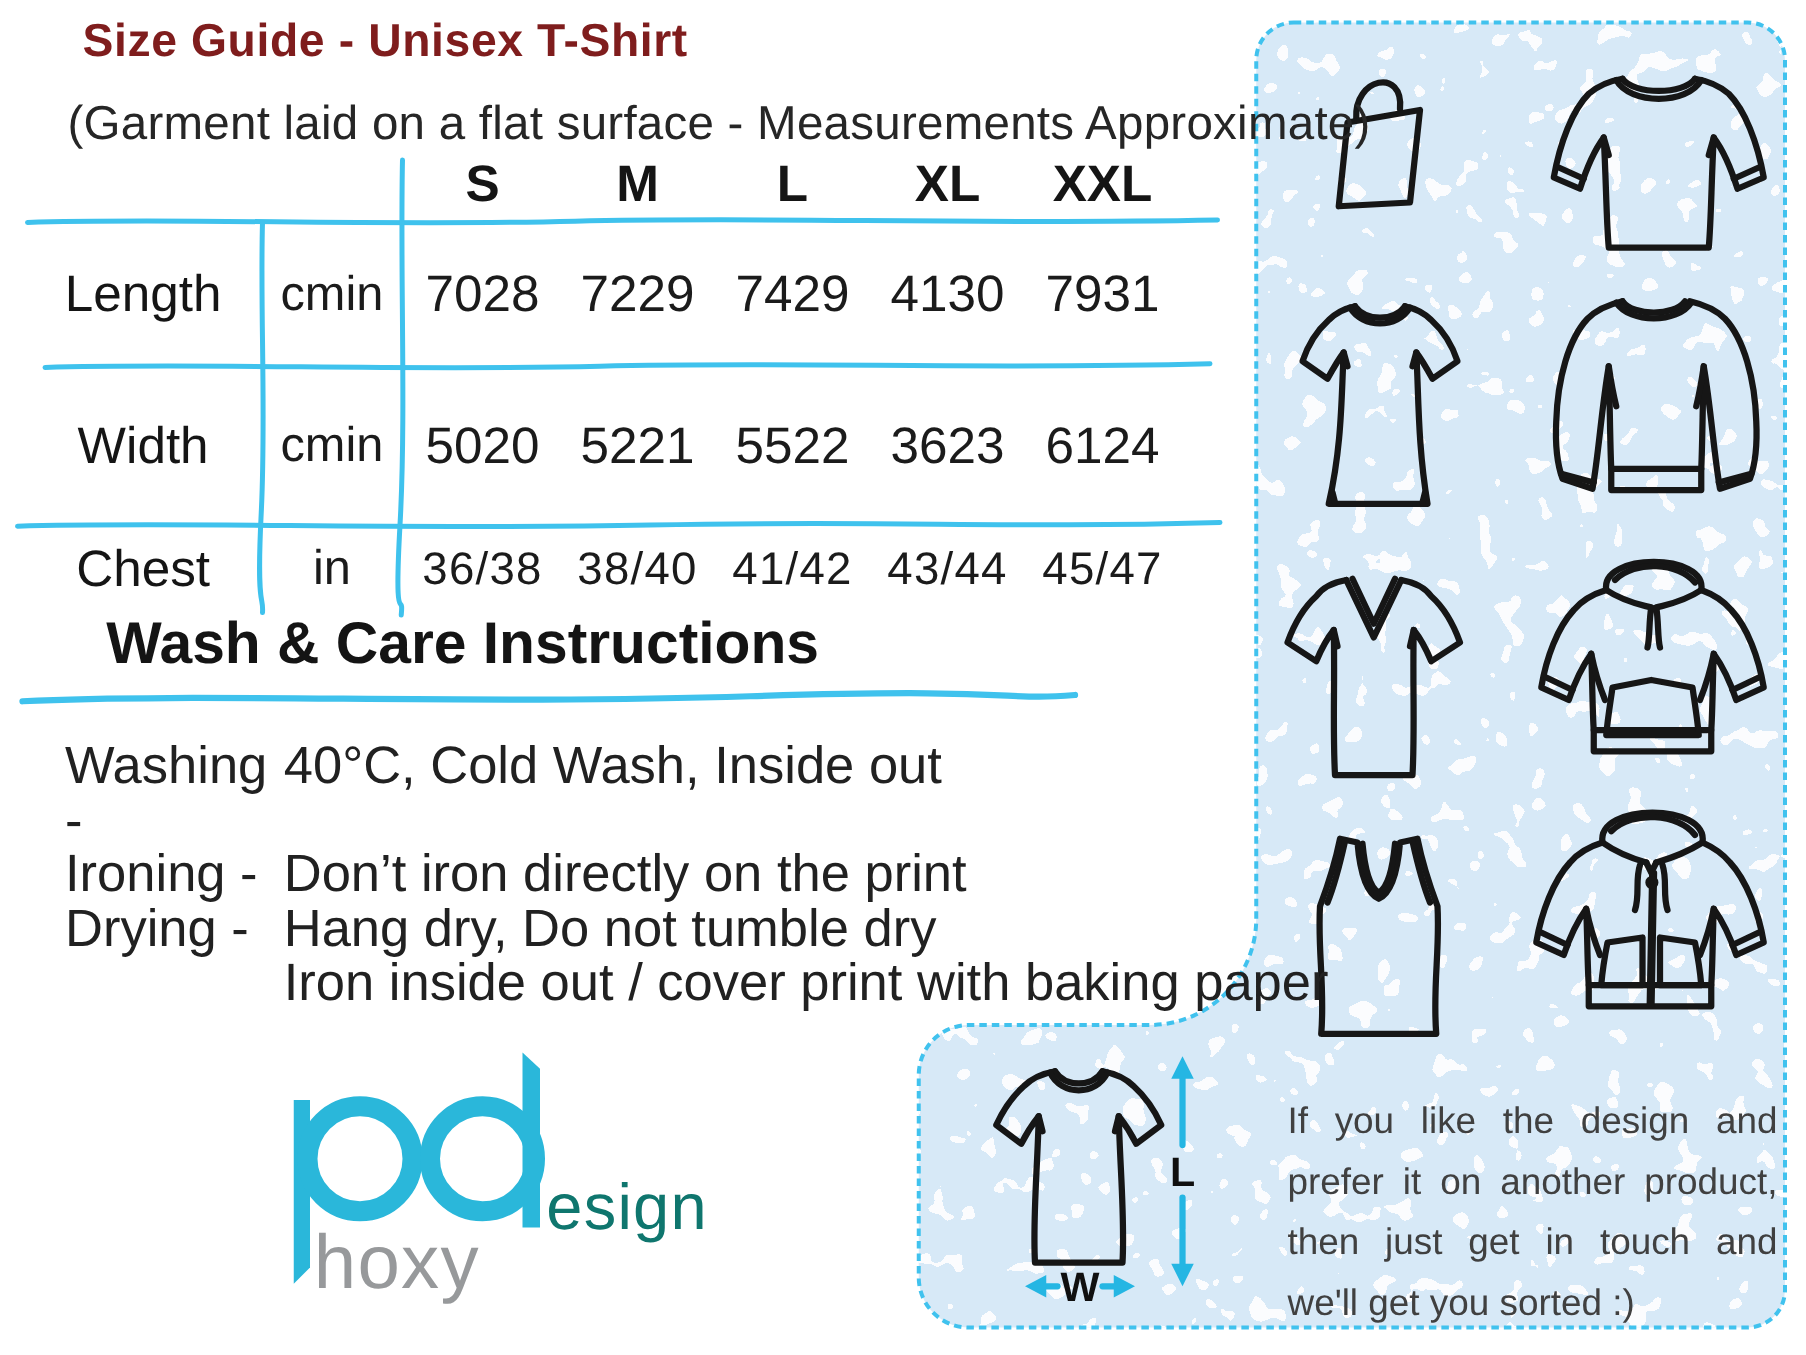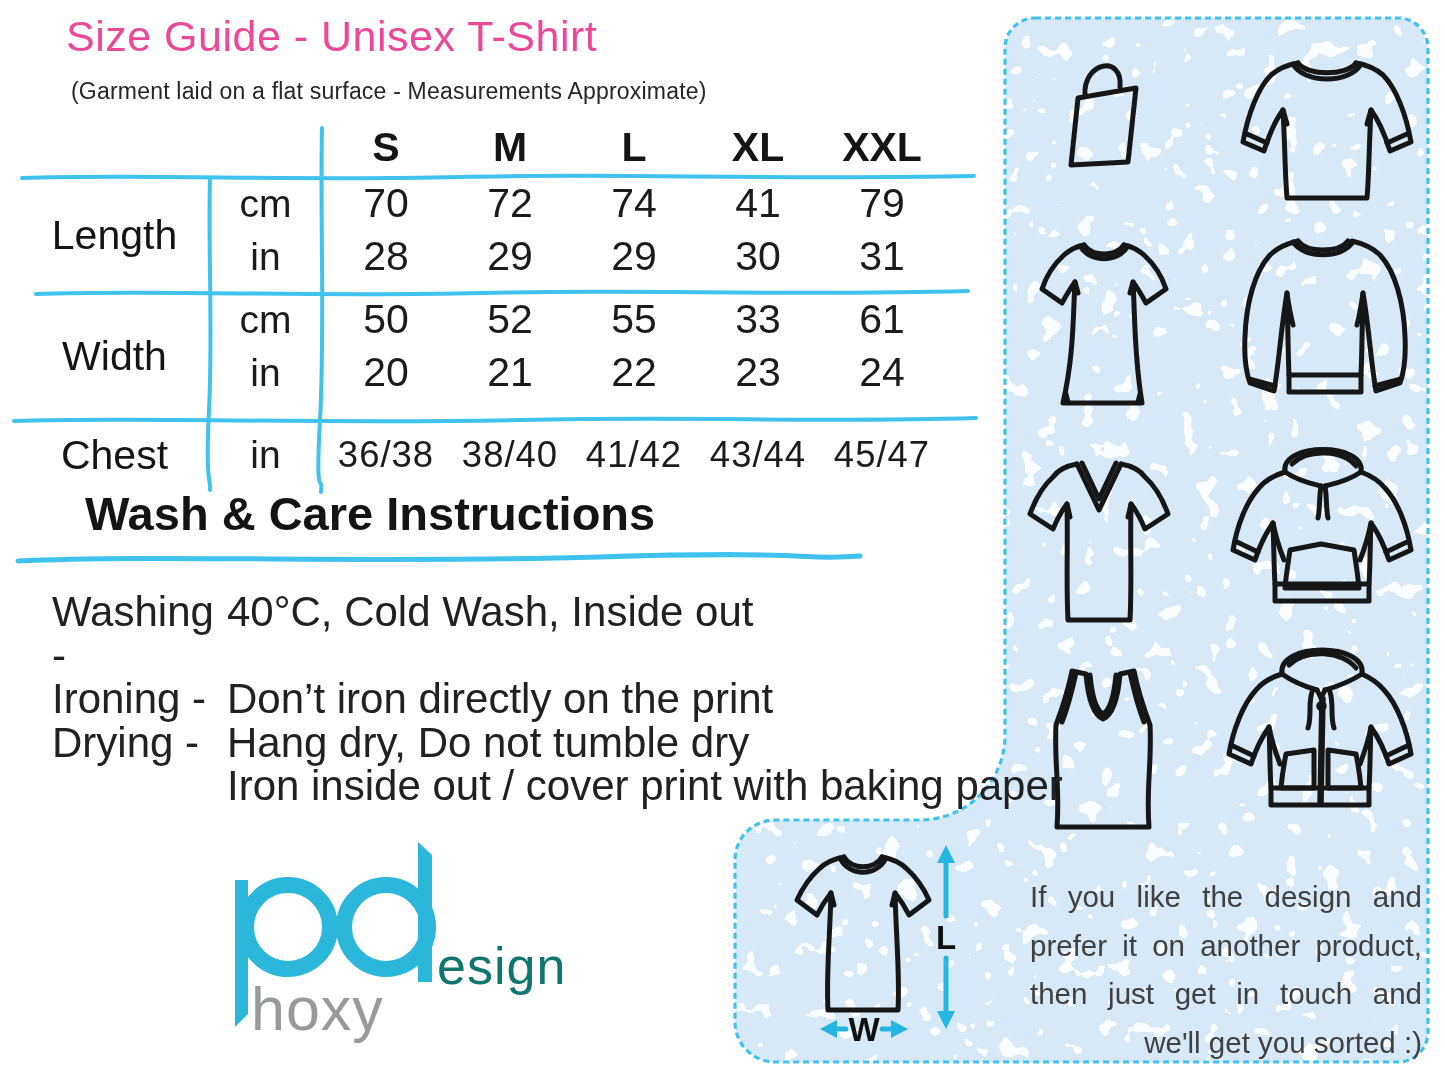--- a/index.html
+++ b/index.html
@@ -5,53 +5,53 @@
   html,body{margin:0;padding:0}
   body{
     width:1445px;height:1084px;position:relative;overflow:hidden;
     background:#ffffff;color:#1b1b1b;
     font-family:"Liberation Sans", sans-serif;
   }
   .abs{position:absolute}
   #bgsvg{position:absolute;left:0;top:0}
 
   
-  .title{left:66px;top:12px;font-size:43px;font-weight:400;letter-spacing:.5px;color:#ec4899;white-space:nowrap}
-  .subtitle{left:71px;top:78px;font-size:23px;color:#262626;letter-spacing:.2px;white-space:nowrap}
+  .title{left:66px;top:12px;font-size:37px;font-weight:700;letter-spacing:.5px;color:#7f1d1d;white-space:nowrap}
+  .subtitle{left:54px;top:78px;font-size:38px;color:#262626;letter-spacing:.2px;white-space:nowrap}
 
   
   .sizes{
     left:22px;top:115px;width:922px;display:grid;
     grid-template-columns:185px 117px 124px 124px 124px 124px 124px;
     grid-template-rows:62px 116px 127px 70px;
   }
   .cell{display:flex;align-items:center;justify-content:center;text-align:center}
   .th{font-size:41px;font-weight:700;align-items:flex-end;padding-bottom:6px;color:#151515}
   .rlabel{font-size:41px;font-weight:400;color:#151515}
-  .stack{flex-direction:column;justify-content:flex-start}
+  .stack{flex-direction:row;justify-content:center}
   .stack div{line-height:53px;font-size:41px}
   .unitline{font-size:39px !important}
   .single{font-size:39px}
   .chestv{font-size:36.5px;letter-spacing:1px}
 
   
   .careh{left:85px;top:486px;font-size:47px;font-weight:700;color:#141414;white-space:nowrap}
   .care{left:52px;top:590px;font-size:42px;line-height:43.6px;color:#212121}
   .care .row{display:flex}
   .care .cl{width:175px;flex:none}
   .care .cv{white-space:nowrap}
 
   
   .esign{left:437px;top:936px;font-size:52px;color:#0f766e;letter-spacing:1px;white-space:nowrap}
   .hoxy{left:251px;top:974px;font-size:61px;color:#97999b;letter-spacing:1px;white-space:nowrap}
 
   
   .note{left:1030px;top:873px;width:392px;font-size:29.5px;line-height:48.6px;color:#404040}
   .note .jl{text-align:justify;text-align-last:justify}
-  .note .ll{text-align:right}
+  .note .ll{text-align:left}
 
   
   .mlabel{font-weight:700;font-size:33px;color:#101010;width:36px;text-align:center}
   #lab-l{left:928px;top:919px}
   #lab-w{left:846px;top:1011px}
 </style>
 </head>
 <body>
 
 <svg id="bgsvg" width="1445" height="1084" viewBox="0 0 1445 1084">
@@ -230,21 +230,21 @@
   </div>
   <div class="cell stack">
     <div>52</div>
     <div>21</div>
   </div>
   <div class="cell stack">
     <div>55</div>
     <div>22</div>
   </div>
   <div class="cell stack">
-    <div>33</div>
+    <div>36</div>
     <div>23</div>
   </div>
   <div class="cell stack">
     <div>61</div>
     <div>24</div>
   </div>
 
   <div class="cell rlabel">Chest</div>
   <div class="cell single">in</div>
   <div class="cell chestv">36/38</div>

